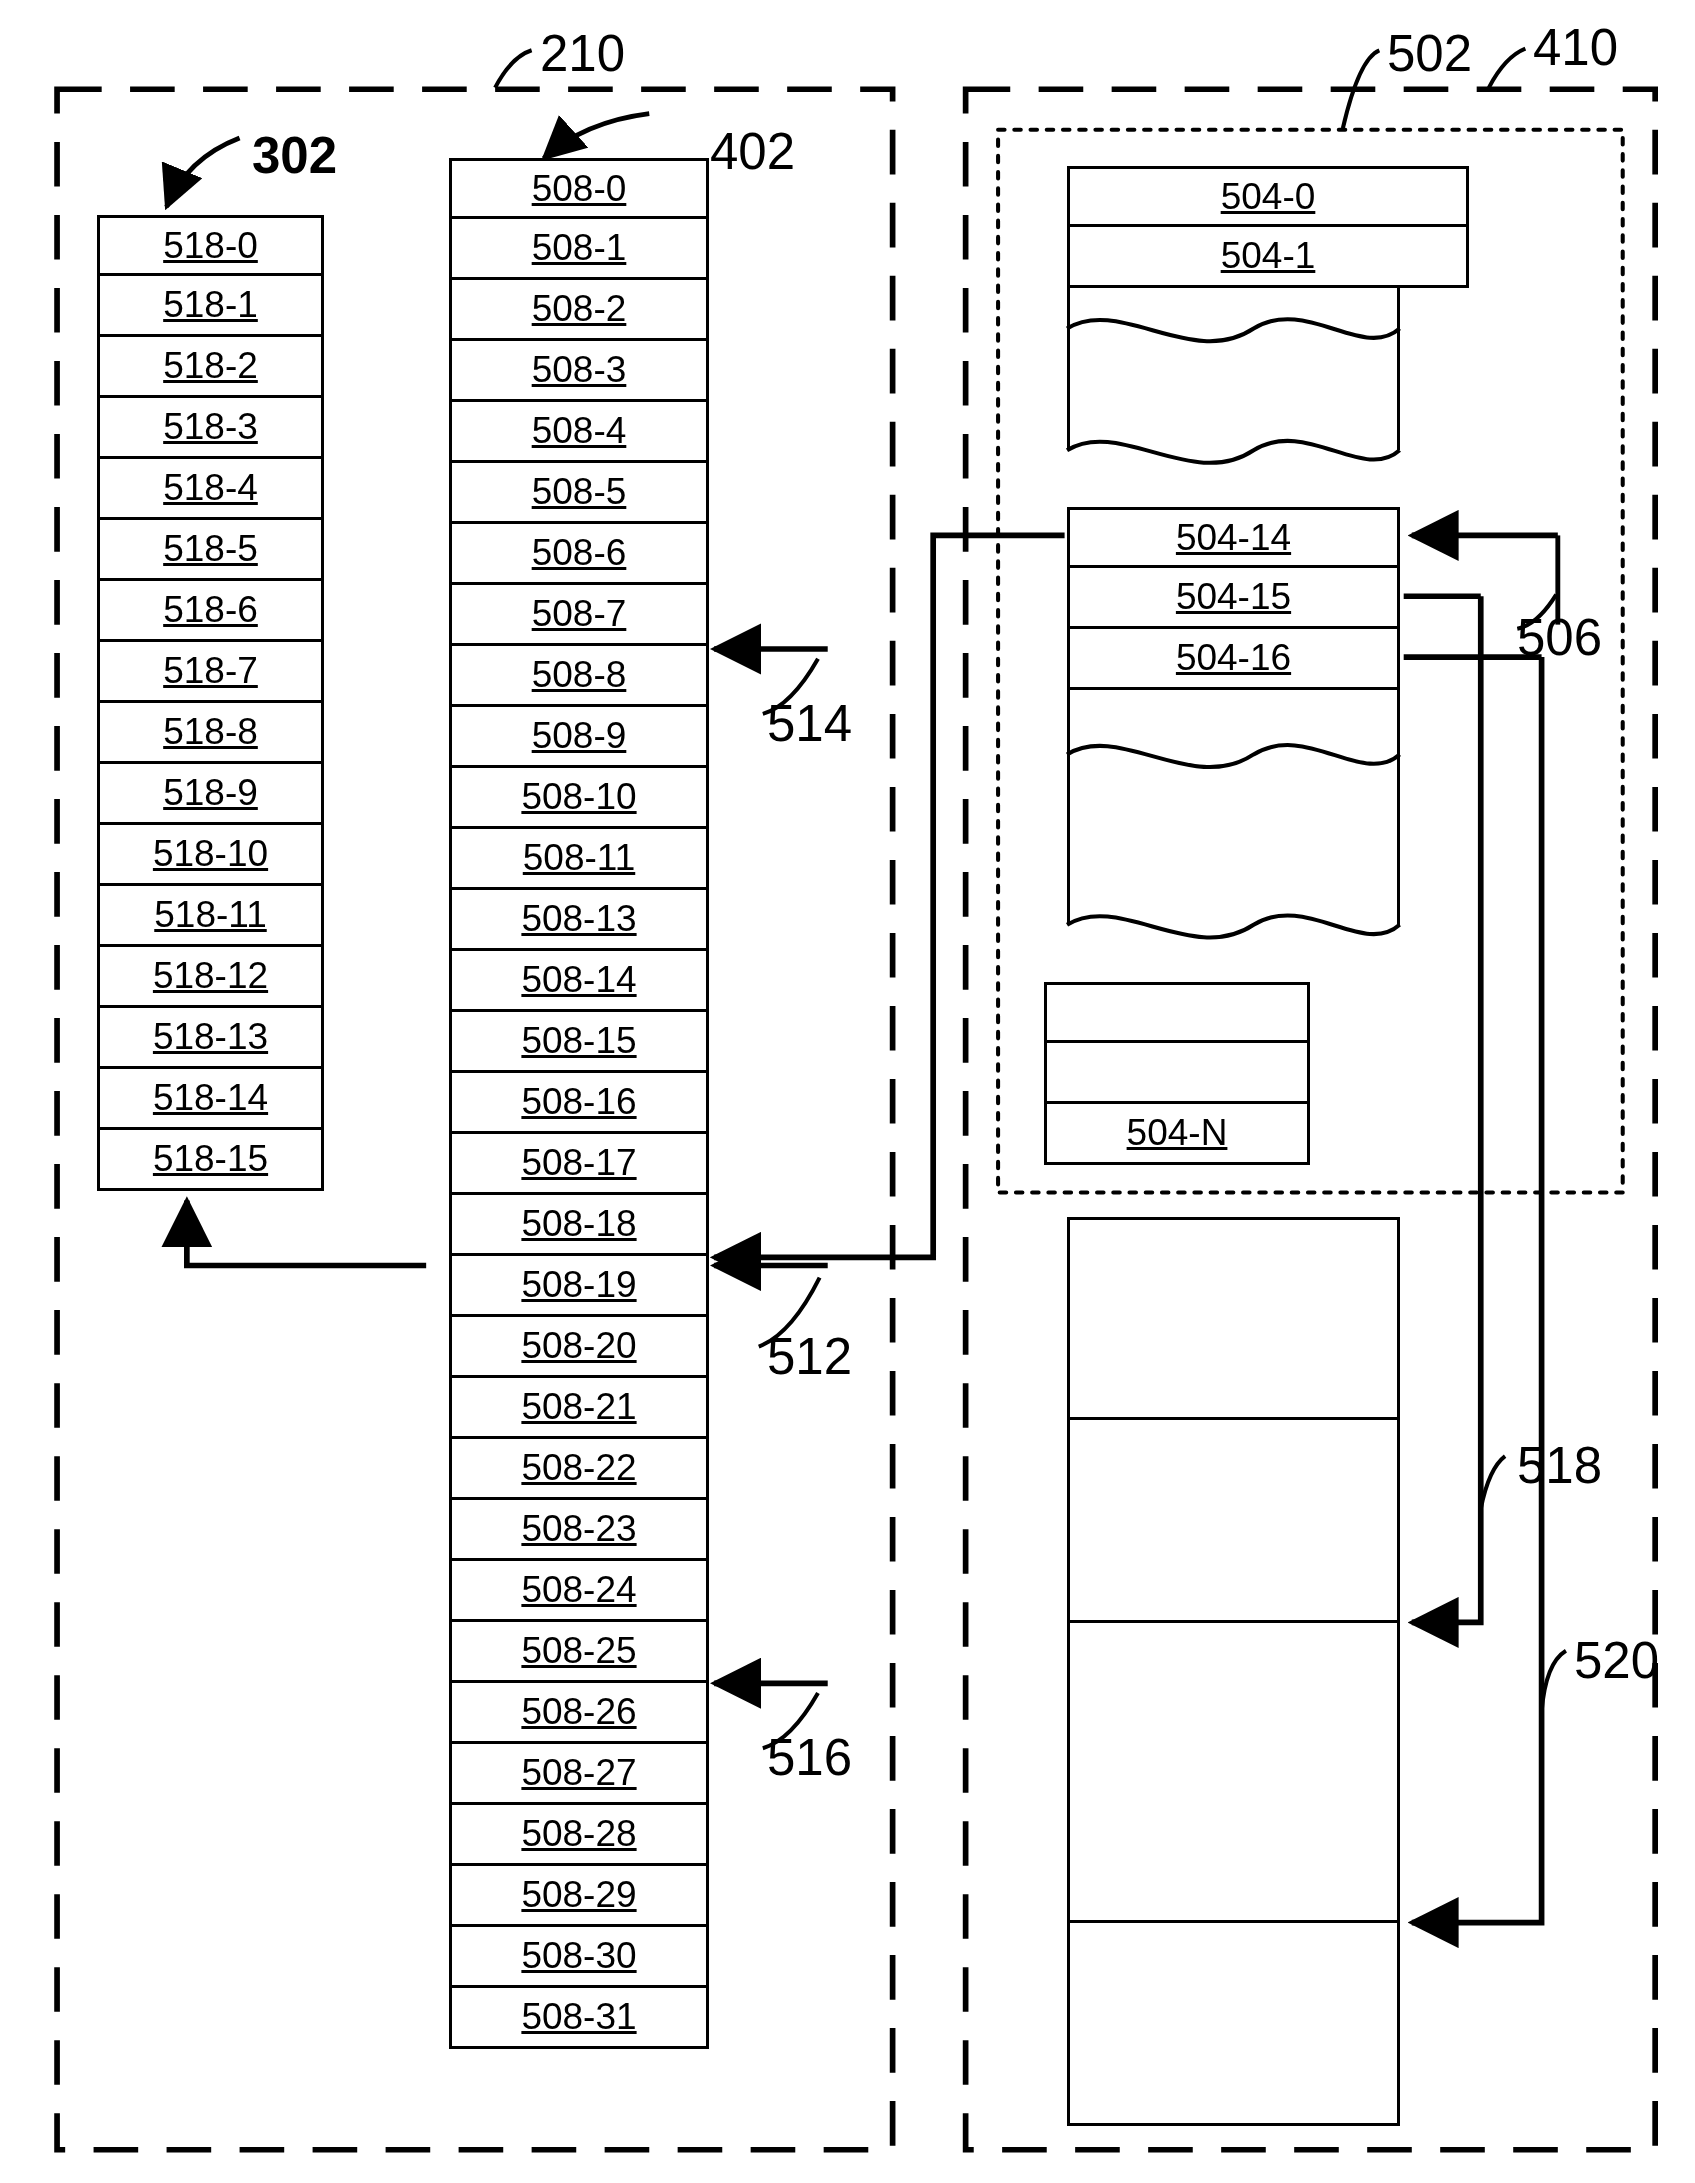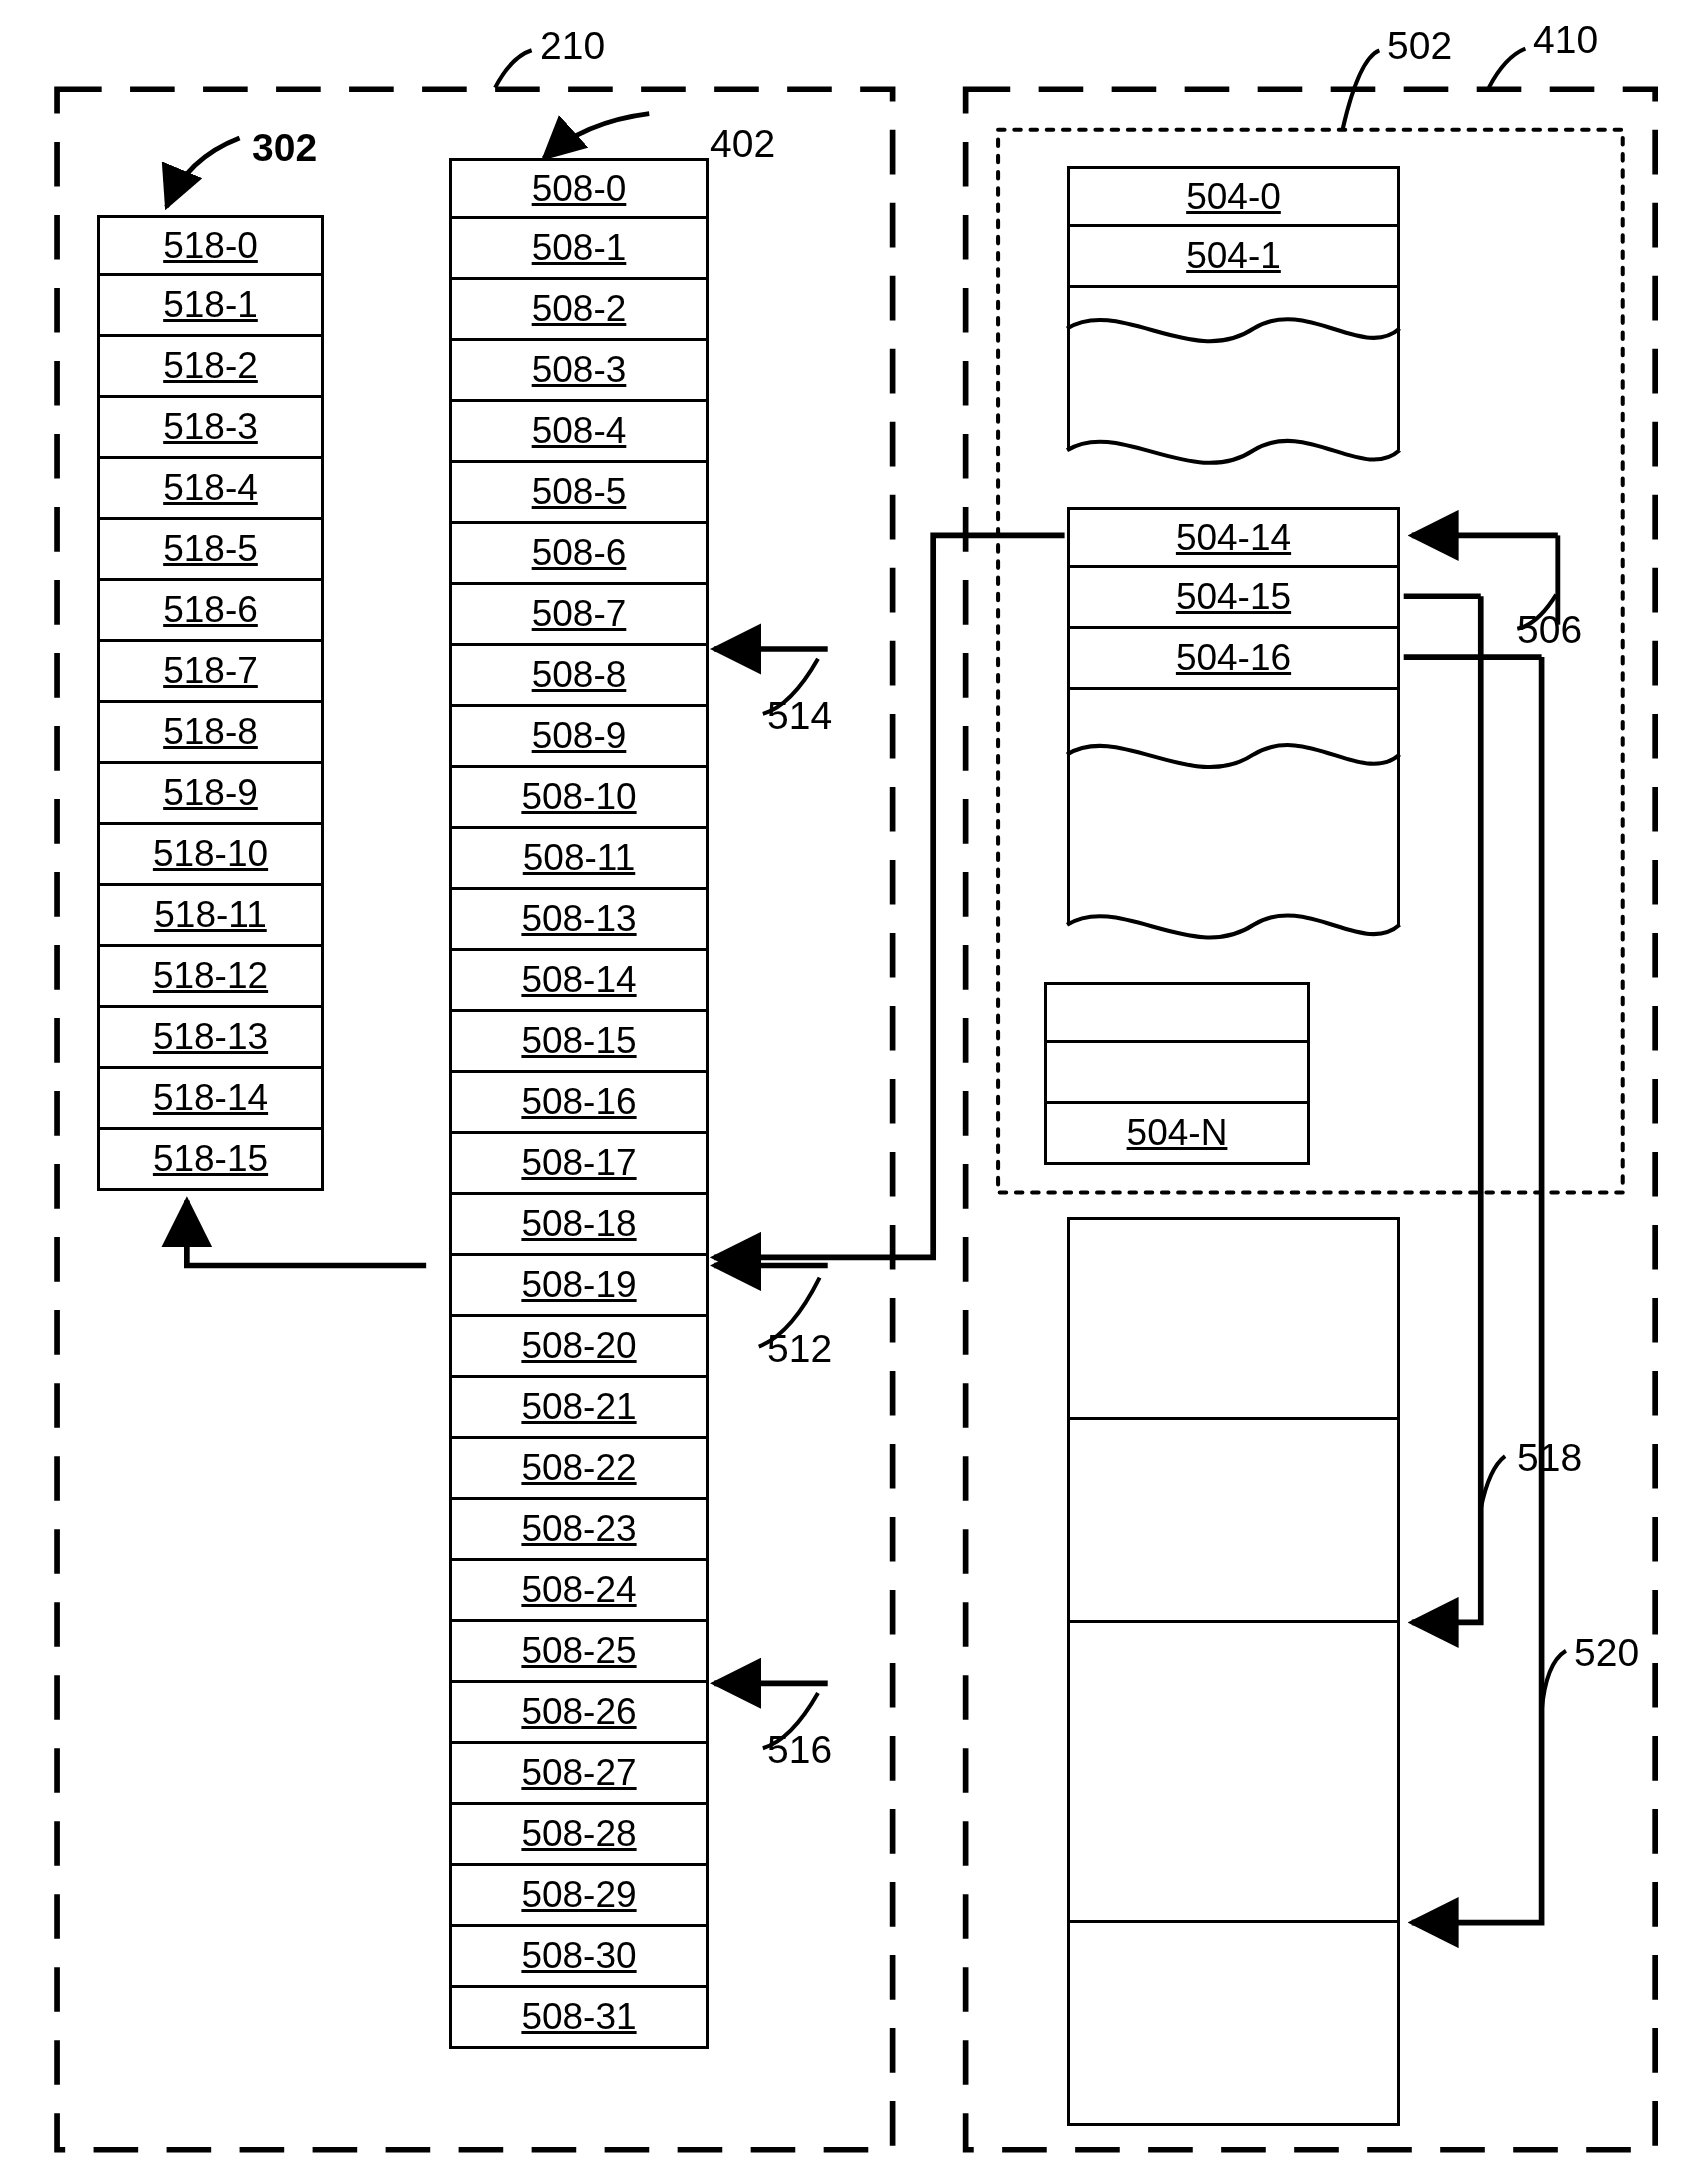--- a/index.html
+++ b/index.html
@@ -9,21 +9,21 @@
     font-family: Arial, Helvetica, sans-serif;
   }
   #stage {
     position: relative;
     width: 1696px;
     height: 2183px;
     background: #fff;
   }
   .label {
     position: absolute;
-    font-size: 39px;
+    font-size: 51px;
     white-space: nowrap;
     color: #000;
   }
   .stack {
     position: absolute;
   }
   .cell {
     box-sizing: border-box;
     border: 3.7px solid #000;
     border-top-width: 0;
@@ -170,21 +170,21 @@
       <div class="cell">508-24</div>
       <div class="cell">508-25</div>
       <div class="cell">508-26</div>
       <div class="cell">508-27</div>
       <div class="cell">508-28</div>
       <div class="cell">508-29</div>
       <div class="cell">508-30</div>
       <div class="cell">508-31</div>
     </div>
 
-  <div id="stack504top" class="stack" style="left:1067px; top:166px; width:333px;">
+  <div id="stack504top" class="stack" style="left:1067px; top:166px; width:402px;">
       <div class="cell first">504-0</div>
       <div class="cell">504-1</div>
     </div>
 
   <div style="position:absolute; left:1067px; top:288px; width:333px; height:162px;
               border-left:3.7px solid #000; border-right:3.7px solid #000; box-sizing:border-box;"></div>
 
   <div id="stack504mid" class="stack" style="left:1067px; top:507px; width:333px;">
       <div class="cell first">504-14</div>
       <div class="cell">504-15</div>

